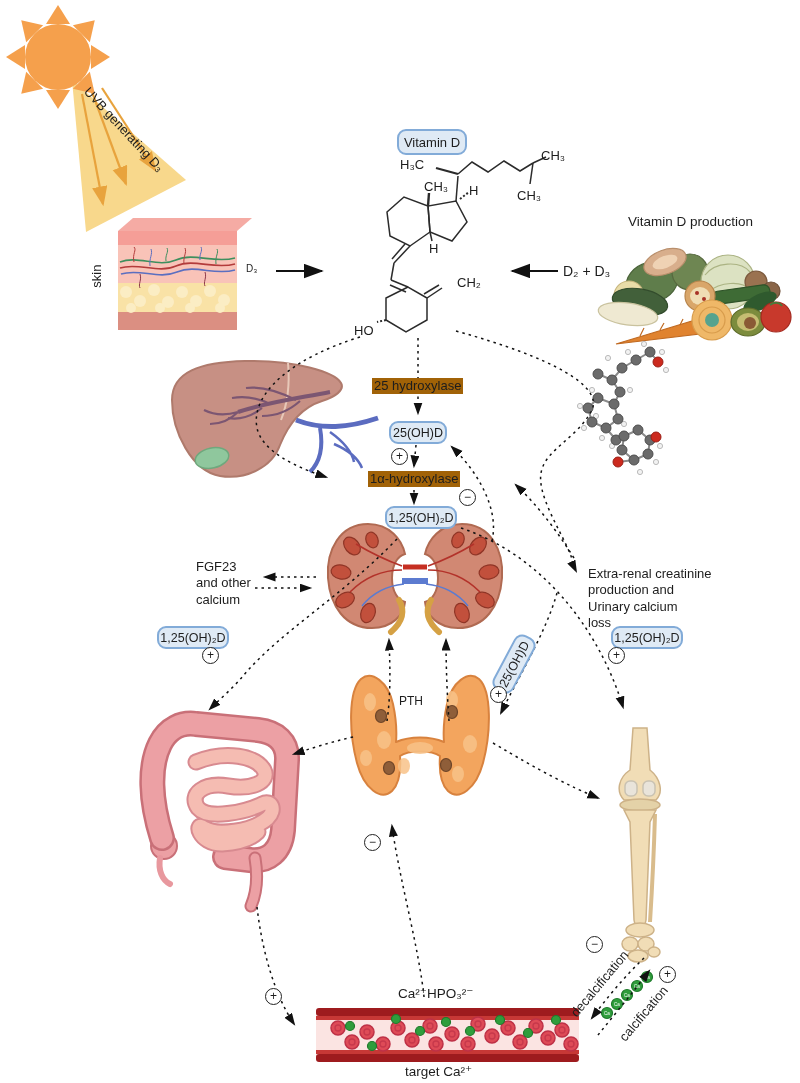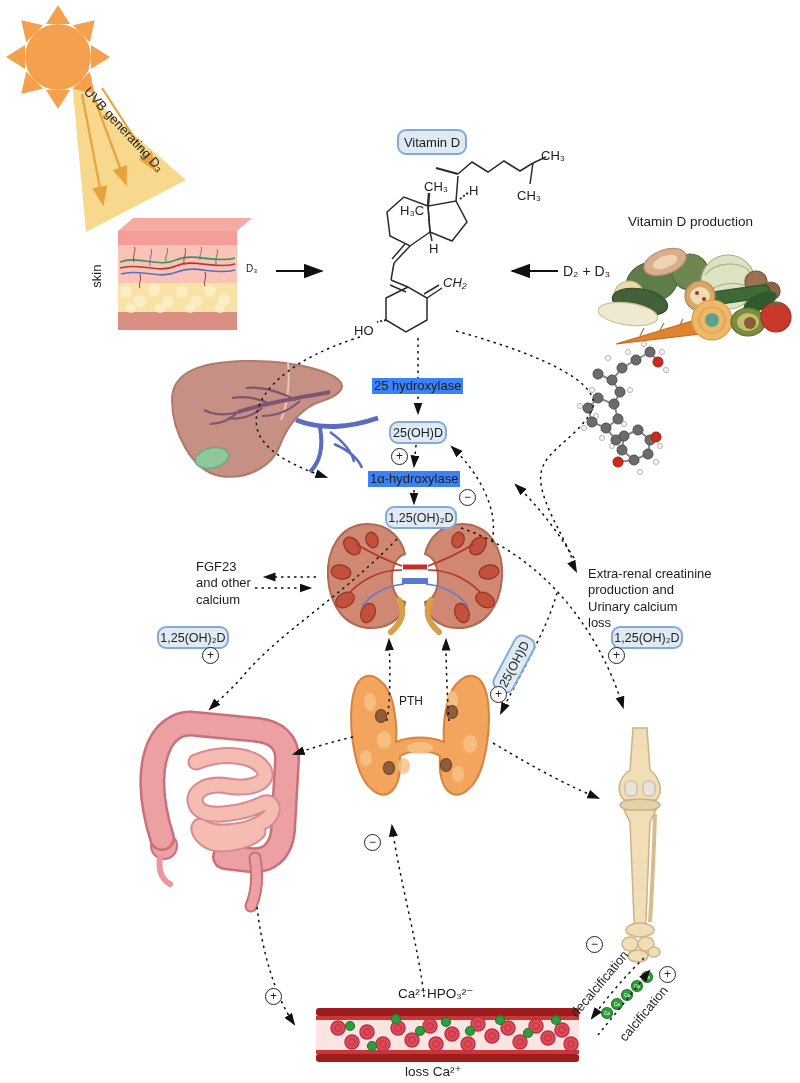--- a/index.html
+++ b/index.html
@@ -5,21 +5,21 @@
   html,body{margin:0;padding:0;background:#fff;}
   #stage{position:relative;width:800px;height:1083px;background:#fff;overflow:hidden;
          font-family:"Liberation Sans","DejaVu Sans",sans-serif;color:#1d1d1d;}
   #art{position:absolute;left:0;top:0;}
   .lbl{position:absolute;font-size:13px;line-height:1.25;white-space:nowrap;}
   .multi{white-space:pre-line;}
   .chip{position:absolute;background:#DFEAF5;border:2px solid #82ABD8;border-radius:9px;
         text-align:center;font-size:12.5px;display:flex;align-items:center;justify-content:center;}
   .sym{position:absolute;width:17px;height:17px;border:1.5px solid #222;border-radius:50%;
        background:#fff;font-size:12px;line-height:15px;text-align:center;box-sizing:border-box;}
-  .bgw{background:#3b82f6;padding:0 2px;}
+  .bgw{background:#a16207;padding:0 2px;}
   .rot-uvb{transform:rotate(47deg);transform-origin:0 0;}
   .rot-skin{transform:rotate(-90deg);}
   .rot-25{transform:translate(-50%,-50%) rotate(-62deg);}
   .rot-decal{transform:translate(-50%,-50%) rotate(-50deg);white-space:nowrap;}
 </style>
 </head>
 <body>
 
 <div id="stage">
 
@@ -406,27 +406,27 @@
   </g>
 </svg>
 
 <div class="lbl rot-uvb" style="left:92px;top:84px;">UVB generating D₃</div>
 <div class="lbl rot-skin" style="left:86px;top:268px;">skin</div>
 <div class="lbl" style="left:246px;top:263px;font-size:10px;">D₃</div>
 <div class="lbl" style="left:563px;top:263px;font-size:14px;">D₂ + D₃</div>
 <div class="chip" style="left:397px;top:129px;width:66px;height:22px;font-size:13px;">Vitamin D</div>
 <div class="lbl" style="left:628px;top:214px;font-size:13.5px;">Vitamin D production</div>
 
-<div class="lbl" style="left:400px;top:157px;margin-top:46px;">H₃C</div>
+<div class="lbl" style="left:400px;top:157px;">H₃C</div>
 <div class="lbl" style="left:424px;top:179px;">CH₃</div>
 <div class="lbl" style="left:541px;top:148px;">CH₃</div>
 <div class="lbl" style="left:517px;top:188px;">CH₃</div>
 <div class="lbl" style="left:469px;top:183px;">H</div>
 <div class="lbl" style="left:429px;top:241px;">H</div>
-<div class="lbl" style="left:443px;top:275px;font-style:italic;">CH₂</div>
+<div class="lbl" style="left:457px;top:275px;">CH₂</div>
 <div class="lbl" style="left:354px;top:323px;">HO</div>
 
 <div class="lbl bgw" style="left:372px;top:378px;">25 hydroxylase</div>
 <div class="chip" style="left:389px;top:421px;width:54px;height:19px;">25(OH)D</div>
 <div class="sym" style="left:391px;top:448px;">+</div>
 <div class="lbl bgw" style="left:368px;top:471px;">1α-hydroxylase</div>
 <div class="sym" style="left:459px;top:489px;">−</div>
 <div class="chip" style="left:385px;top:506px;width:68px;height:19px;">1,25(OH)₂D</div>
 
 <div class="lbl multi" style="left:196px;top:559px;width:80px;">FGF23
@@ -441,19 +441,19 @@
 <div class="sym" style="left:202px;top:647px;">+</div>
 <div class="chip" style="left:611px;top:626px;width:68px;height:19px;">1,25(OH)₂D</div>
 <div class="sym" style="left:608px;top:647px;">+</div>
 <div class="chip rot-25" style="left:514px;top:664px;width:58px;height:19px;">25(OH)D</div>
 <div class="sym" style="left:490px;top:686px;">+</div>
 <div class="lbl" style="left:399px;top:694px;font-size:12px;">PTH</div>
 
 <div class="sym" style="left:364px;top:834px;">−</div>
 <div class="sym" style="left:265px;top:988px;">+</div>
 <div class="lbl" style="left:398px;top:986px;font-size:13.5px;">Ca²⁺HPO₃²⁻</div>
-<div class="lbl" style="left:405px;top:1064px;font-size:13.5px;">loss Ca²⁺</div>
+<div class="lbl" style="left:405px;top:1064px;font-size:13.5px;">target Ca²⁺</div>
 <div class="lbl rot-decal" style="left:600px;top:984px;">decalcification</div>
 <div class="sym" style="left:586px;top:936px;">−</div>
 <div class="lbl rot-decal" style="left:644px;top:1014px;">calcification</div>
 <div class="sym" style="left:659px;top:966px;">+</div>
 
 </div>
 
 </body></html>

